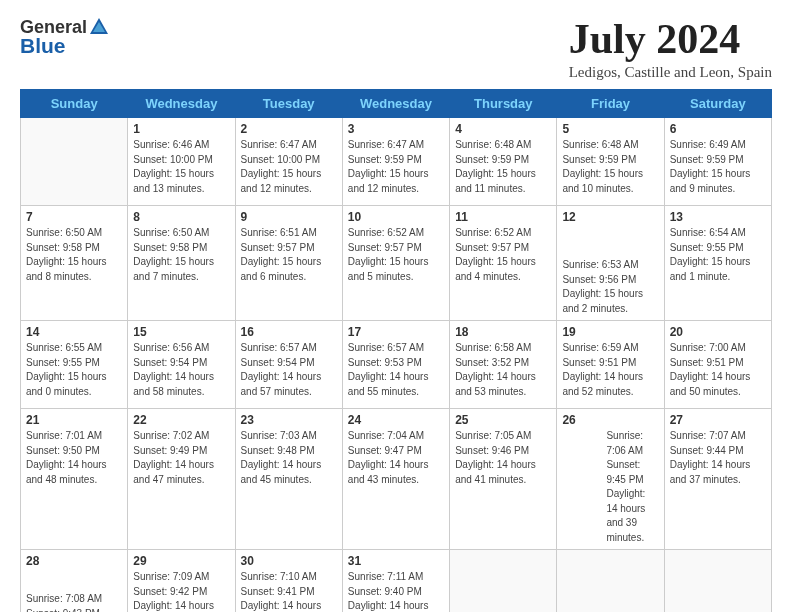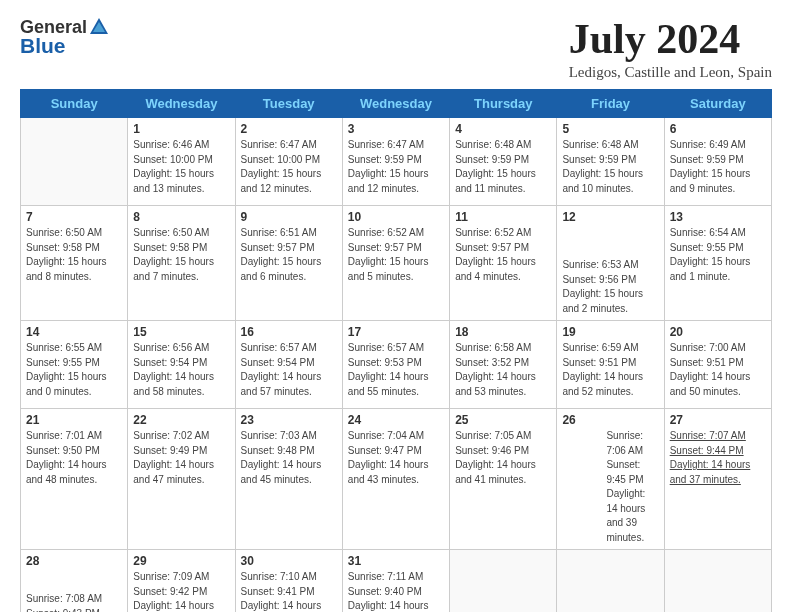--- a/index.html
+++ b/index.html
@@ -316,21 +316,21 @@
           </td>
           <td>
             <span class="day-num">26</span>
             <div class="day-info" style="white-space: pre-line; margin-left: 44px;">Sunrise: 7:06 AM
 Sunset: 9:45 PM
 Daylight: 14 hours
 and 39 minutes.</div>
           </td>
           <td>
             <span class="day-num">27</span>
-            <div class="day-info" style="white-space: pre-line; text-decoration: underline;">Sunrise: 7:07 AM
+            <div class="day-info" style="white-space: pre-line;">Sunrise: 7:07 AM
 Sunset: 9:44 PM
 Daylight: 14 hours
 and 37 minutes.</div>
           </td>
         </tr>
         <tr>
           <td>
             <span class="day-num">28</span>
             <div class="day-info" style="white-space: pre-line; margin-top: 24px;">Sunrise: 7:08 AM
 Sunset: 9:43 PM

